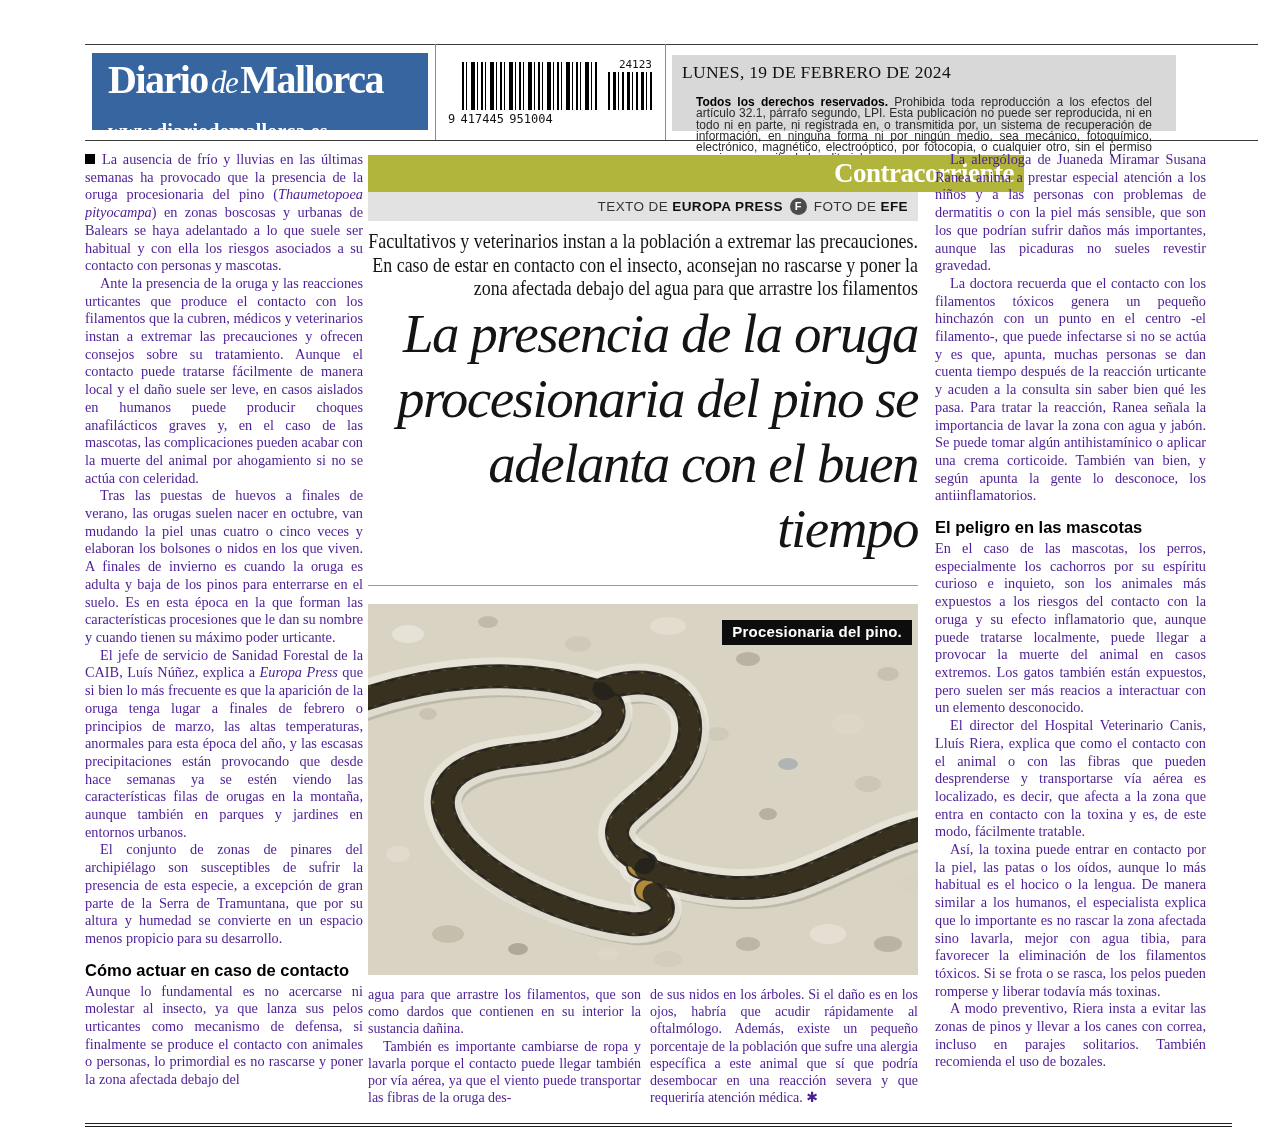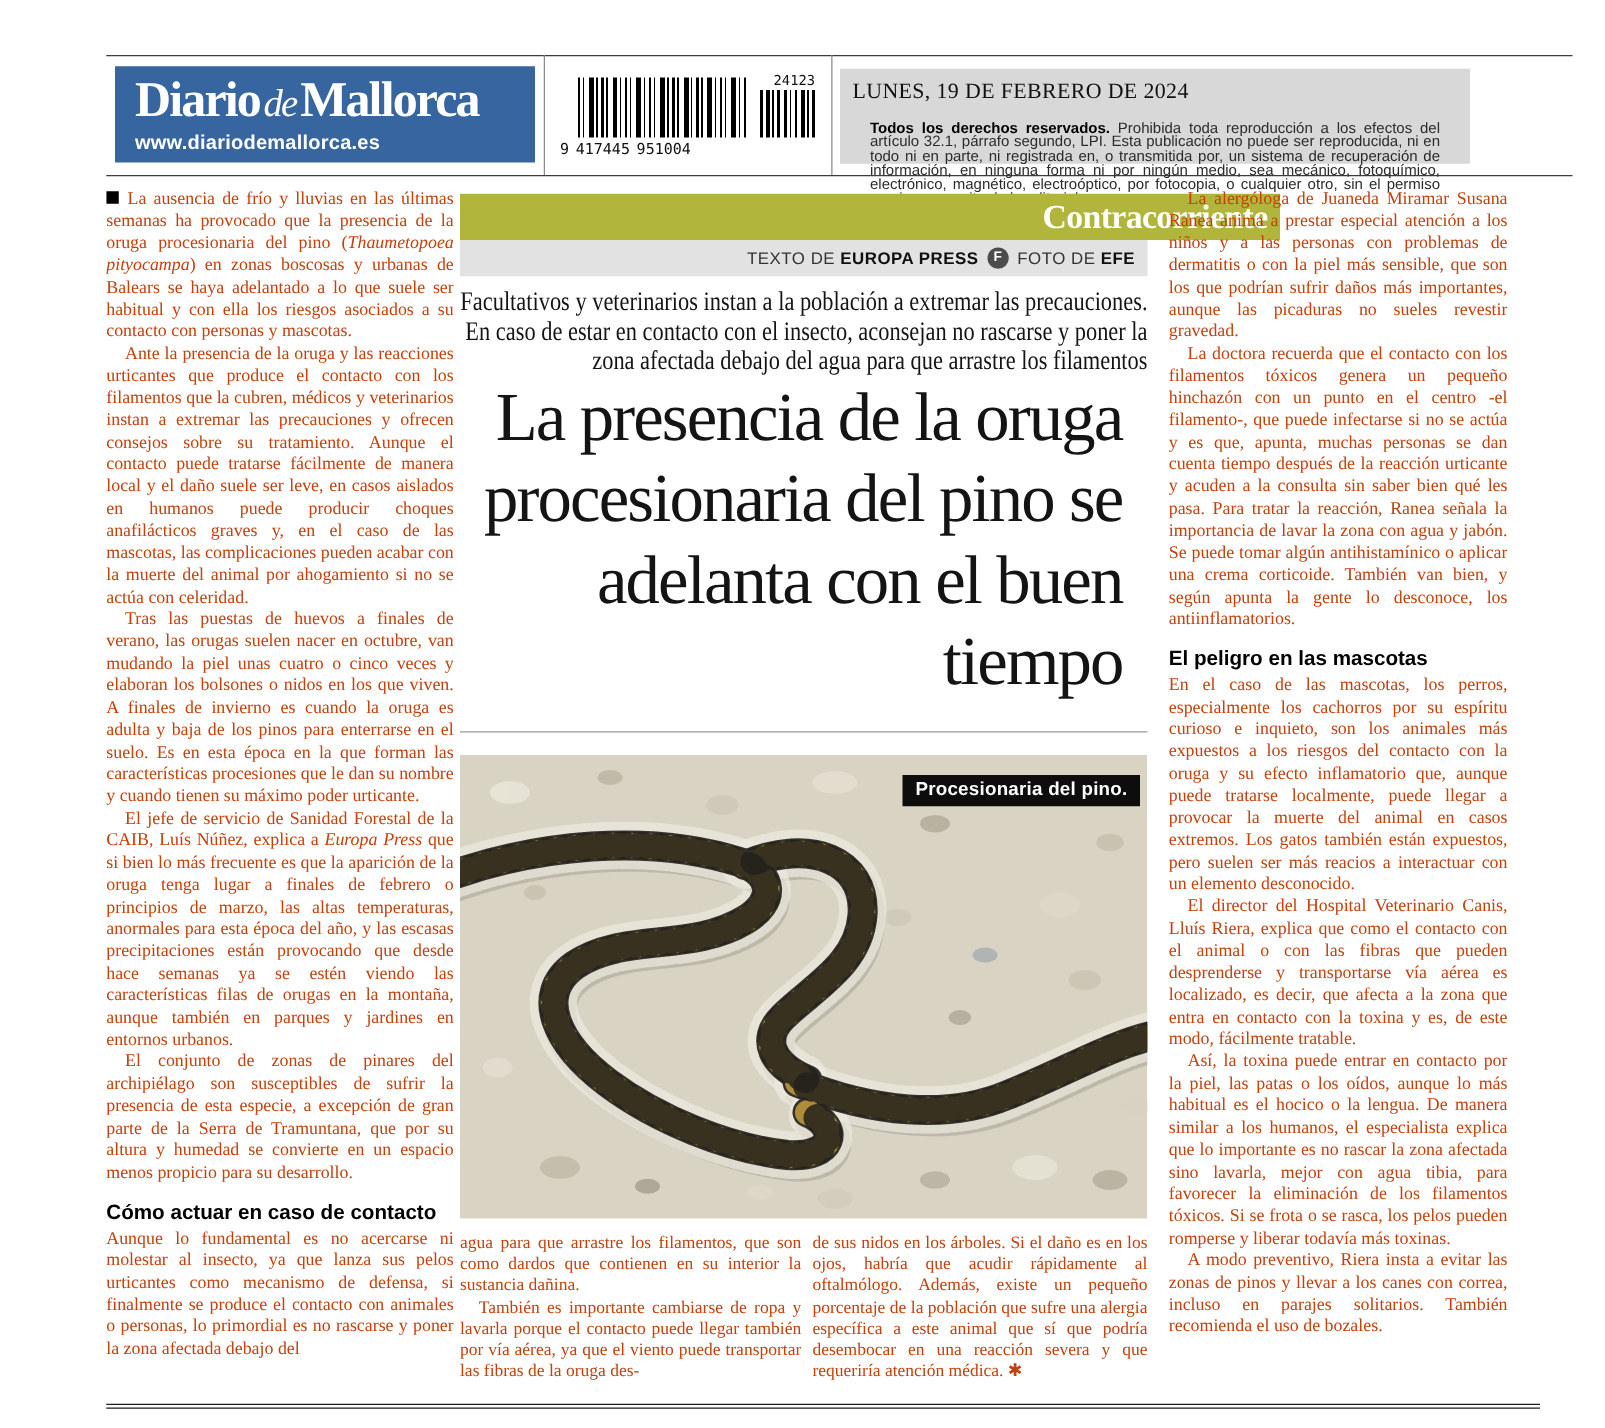--- a/index.html
+++ b/index.html
@@ -6,21 +6,21 @@
   #page{position:relative;width:1284px;height:1142px;background:#fff;overflow:hidden;
         font-family:"Liberation Serif","DejaVu Serif",serif;color:#161616;}
   .hrule{position:absolute;height:1px;background:#3c3c3c;}
   .vrule{position:absolute;width:1px;background:#8a8a8a;}
 
   
   .masthead{position:absolute;left:92px;top:53px;width:336px;height:77px;
             background:var(--masthead_blue,#36659f);color:#fff;padding:5px 0 0 16px;box-sizing:border-box;}
   .m-title{font-weight:bold;font-size:40px;letter-spacing:-1.5px;line-height:44px;white-space:nowrap;}
   .m-de{font-style:italic;font-weight:normal;font-size:31px;padding:0 3px;}
-  .m-url{font-family:Liberation Sans, sans-serif;font-weight:bold;font-size:16px;margin-top:1px;letter-spacing:.2px;}
+  .m-url{font-family:Liberation Serif, serif;font-weight:bold;font-size:20px;margin-top:15px;letter-spacing:.2px;}
 
   .barcode-wrap{position:absolute;left:448px;top:56px;width:210px;height:74px;}
   .bc-main{position:absolute;left:14px;top:6px;width:136px;height:48px;
      background:repeating-linear-gradient(90deg,#000 0 2px,#fff 2px 4px,#000 4px 5px,#fff 5px 9px,#000 9px 13px,#fff 13px 15px,#000 15px 16px,#fff 16px 19px);}
   .bc-addon{position:absolute;left:160px;top:16px;width:44px;height:38px;
      background:repeating-linear-gradient(90deg,#000 0 2px,#fff 2px 5px,#000 5px 8px,#fff 8px 10px,#000 10px 11px,#fff 11px 14px);}
   .bc-digits{position:absolute;left:0;top:56px;width:150px;display:flex;justify-content:space-between;
      font-family:"DejaVu Sans Mono",monospace;font-size:12px;color:#111;}
   .bc-addon-num{position:absolute;left:160px;top:2px;width:44px;text-align:right;
      font-family:"DejaVu Sans Mono",monospace;font-size:11px;color:#111;}
@@ -38,38 +38,38 @@
   .byline-bar{position:absolute;left:368px;top:192px;width:550px;height:29px;background:var(--byline_bar,#e2e2e2);
               display:flex;align-items:center;justify-content:flex-end;box-sizing:border-box;padding-right:10px;
               font-family:"Liberation Sans","DejaVu Sans",sans-serif;font-size:13.5px;color:#333;letter-spacing:.4px;}
   .byline-bar b{color:#101010;}
   .byline-bar .sp{white-space:pre;}
   .f-badge{display:inline-block;width:17px;height:17px;border-radius:50%;background:#4c4c4c;color:#fff;
            font-weight:bold;font-size:11px;line-height:17px;text-align:center;margin:0 7px;}
 
   .standfirst{position:absolute;left:258px;top:230px;width:660px;transform:scaleX(.8333);transform-origin:100% 0;
               text-align:right;font-size:21.5px;line-height:23.5px;color:#141414;}
-  .headline{position:absolute;left:348px;top:301px;width:550px;text-align:right;
-            font-size:55px;line-height:65px;letter-spacing:-1.5px;color:#141414;}
+  .headline{position:absolute;left:368px;top:301px;width:550px;text-align:right;
+            font-size:55px;line-height:65px;letter-spacing:-1.5px;color:#141414;font-style:italic;}
   .rule-headline{position:absolute;left:368px;top:585px;width:550px;height:1px;background:#999;}
 
   .photo{position:absolute;left:368px;top:604px;width:550px;height:371px;overflow:hidden;}
   .photo svg{display:block;}
   .caption{position:absolute;top:16px;right:6px;background:var(--caption_bg,#0d0d0d);color:#fff;
            font-family:"Liberation Sans","DejaVu Sans",sans-serif;font-weight:bold;font-size:15px;
            padding:3px 10px 5px 10px;letter-spacing:.2px;}
 
   
   .col{position:absolute;overflow:hidden;}
   .col-left{left:85px;top:151px;width:278px;height:966px;}
   .col-right{left:935px;top:151px;width:271px;height:966px;}
   .col-mid-a{left:368px;top:986px;width:273px;height:131px;}
   .col-mid-b{left:650px;top:986px;width:268px;height:131px;}
   .col-mid-a .bp,.col-mid-b .bp{font-size:14px;line-height:17.2px;}
-  .bp{margin:0;font-size:14.3px;line-height:17.7px;text-align:justify;color:#c2410c;}
+  .bp{margin:0;font-size:14.3px;line-height:17.7px;text-align:justify;color:#4c1d95;}
   .bp.ind{text-indent:15px;}
   .sq{display:inline-block;width:10px;height:10px;background:#000;margin-right:7px;}
   .subhead{font-family:"Liberation Sans","DejaVu Sans",sans-serif;font-weight:bold;font-size:16.5px;
            line-height:19px;color:#000;margin:13px 0 3px 0;}
 
   .footer-line{position:absolute;left:85px;top:1123px;width:1147px;height:4px;
                border-top:1px solid #1e1e1e;border-bottom:1px solid #1e1e1e;box-sizing:border-box;}
 </style>
 </head>
 <body>

